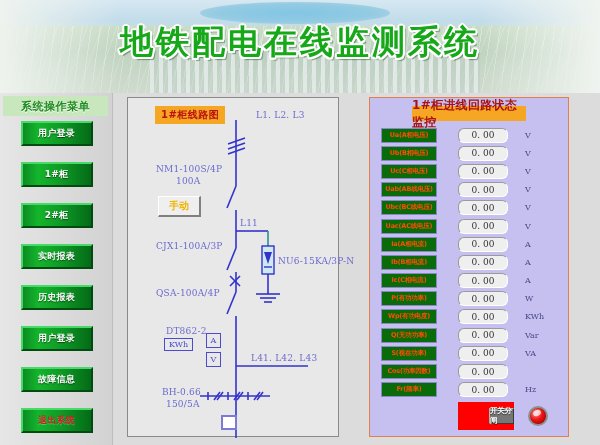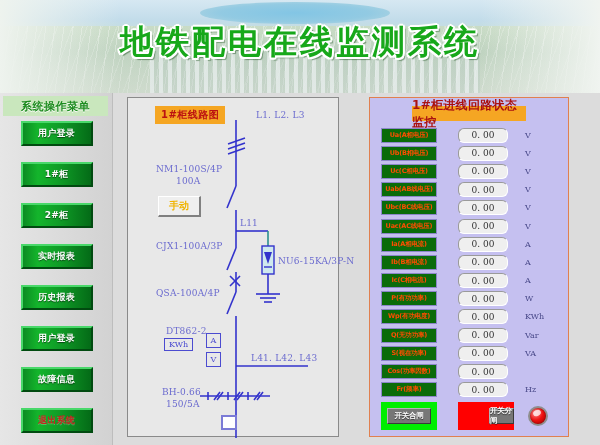--- a/index.html
+++ b/index.html
@@ -491,23 +491,20 @@
           <div class="r-unit"></div>
         </div>
         <div class="row">
           <div class="r-label">Fr(频率)</div>
           <div class="r-value">0. 00</div>
           <div class="r-unit">Hz</div>
         </div>
       </div>
 
       <div class="mon-actions">
-        <div class="act-on">
-          <div class="act-inner">开关合闸</div>
-        </div>
         <div class="act-off">
           <div class="act-inner">开关分闸</div>
         </div>
         <div class="lamp"></div>
       </div>
     </div>
 
   </div>
 </div>
 

